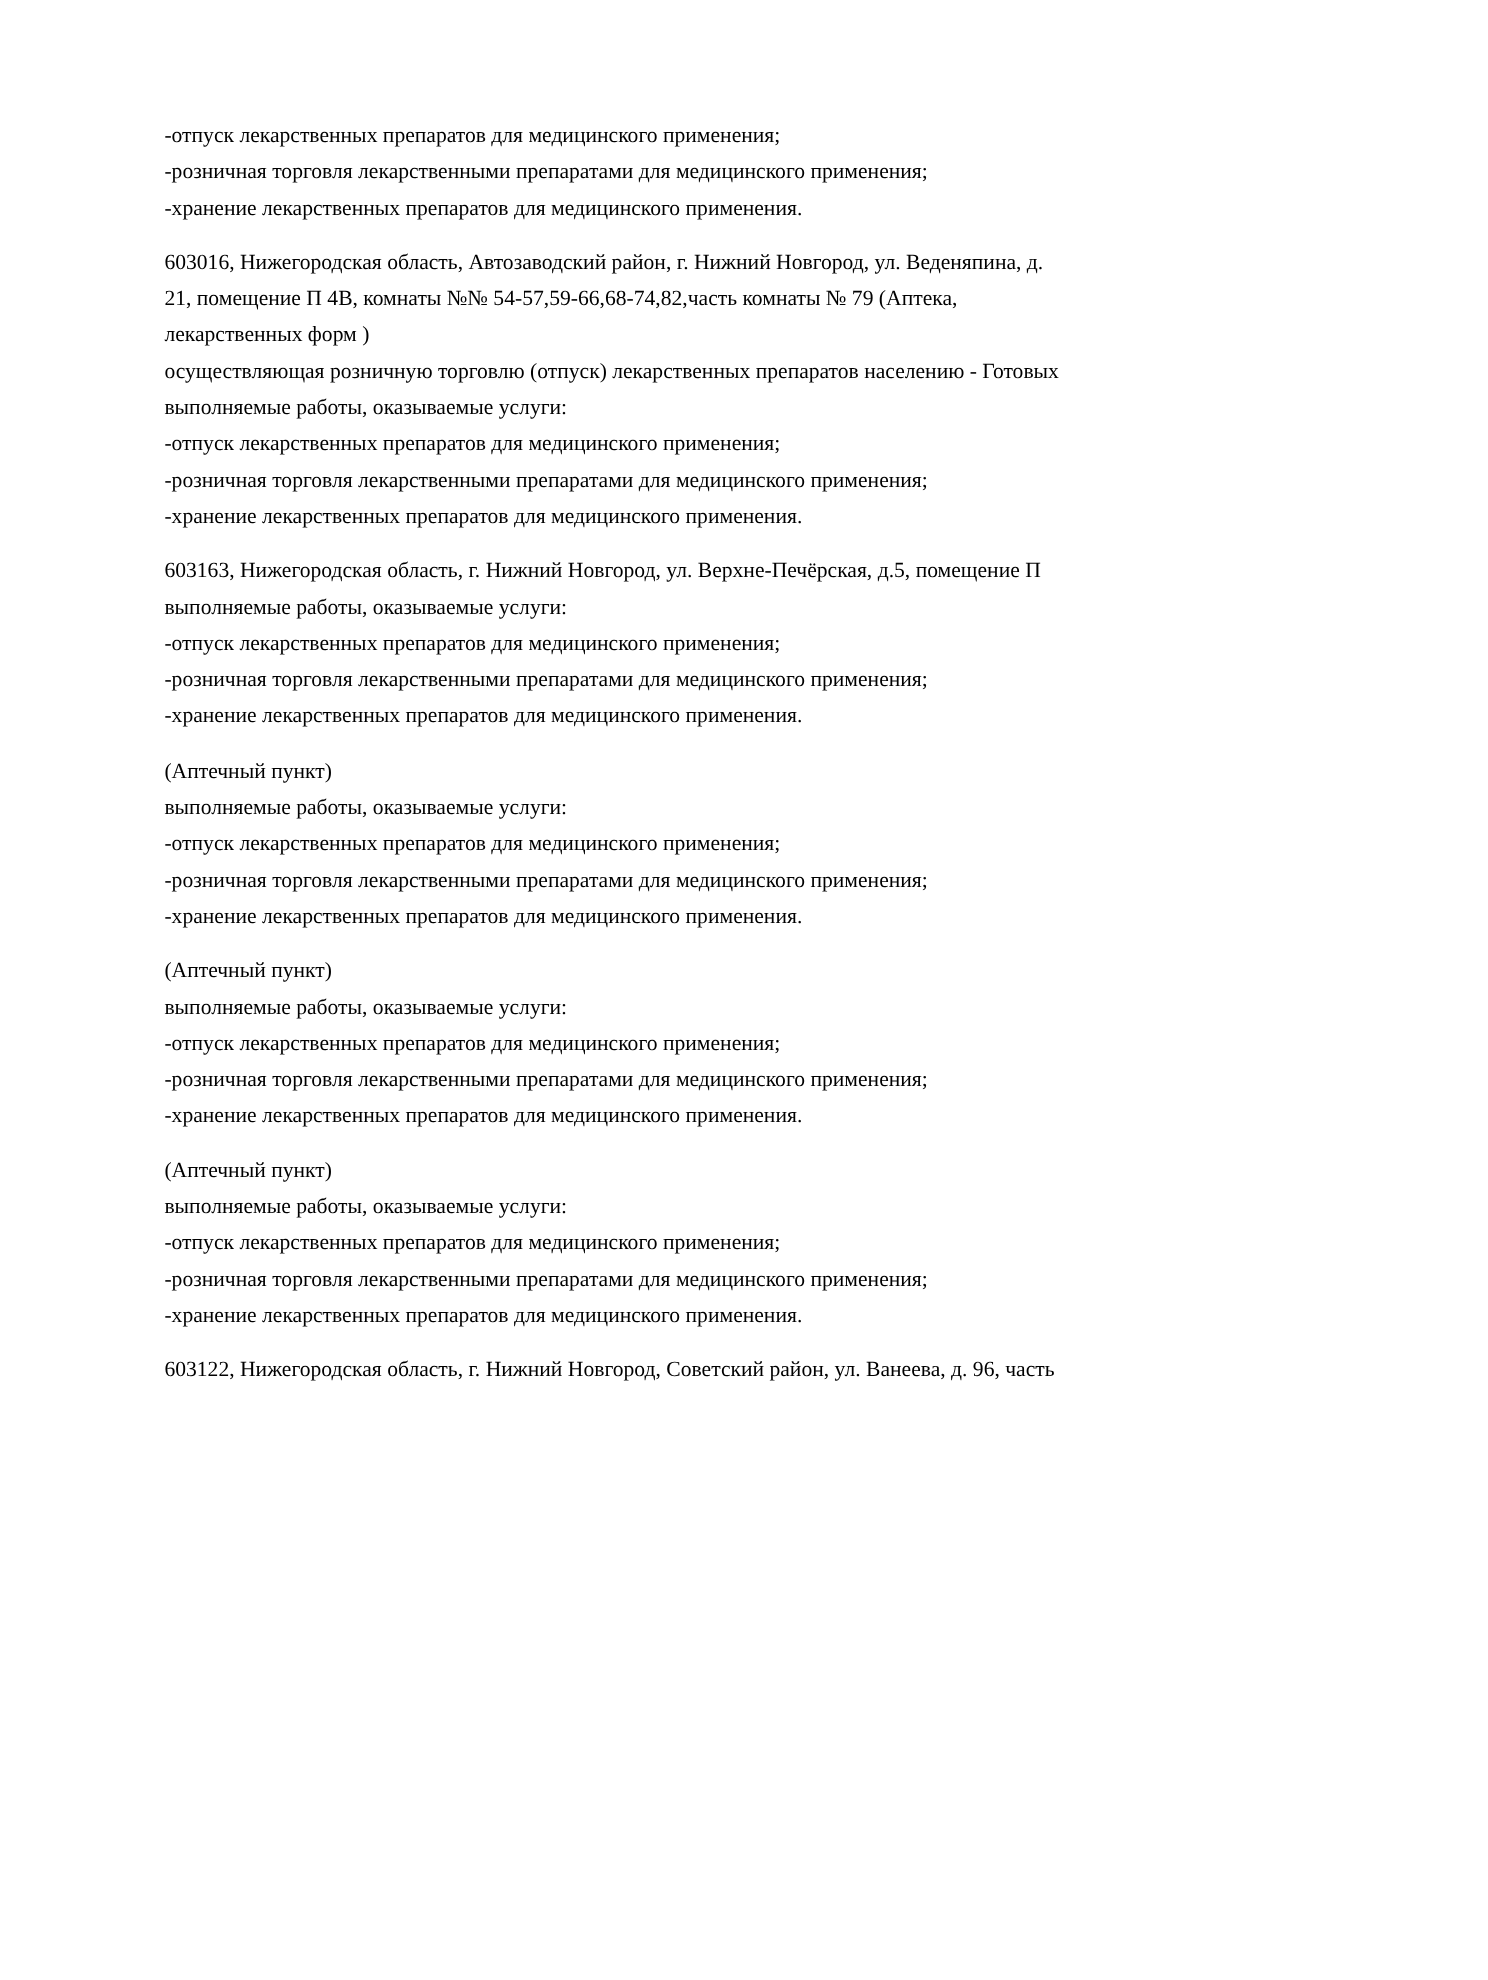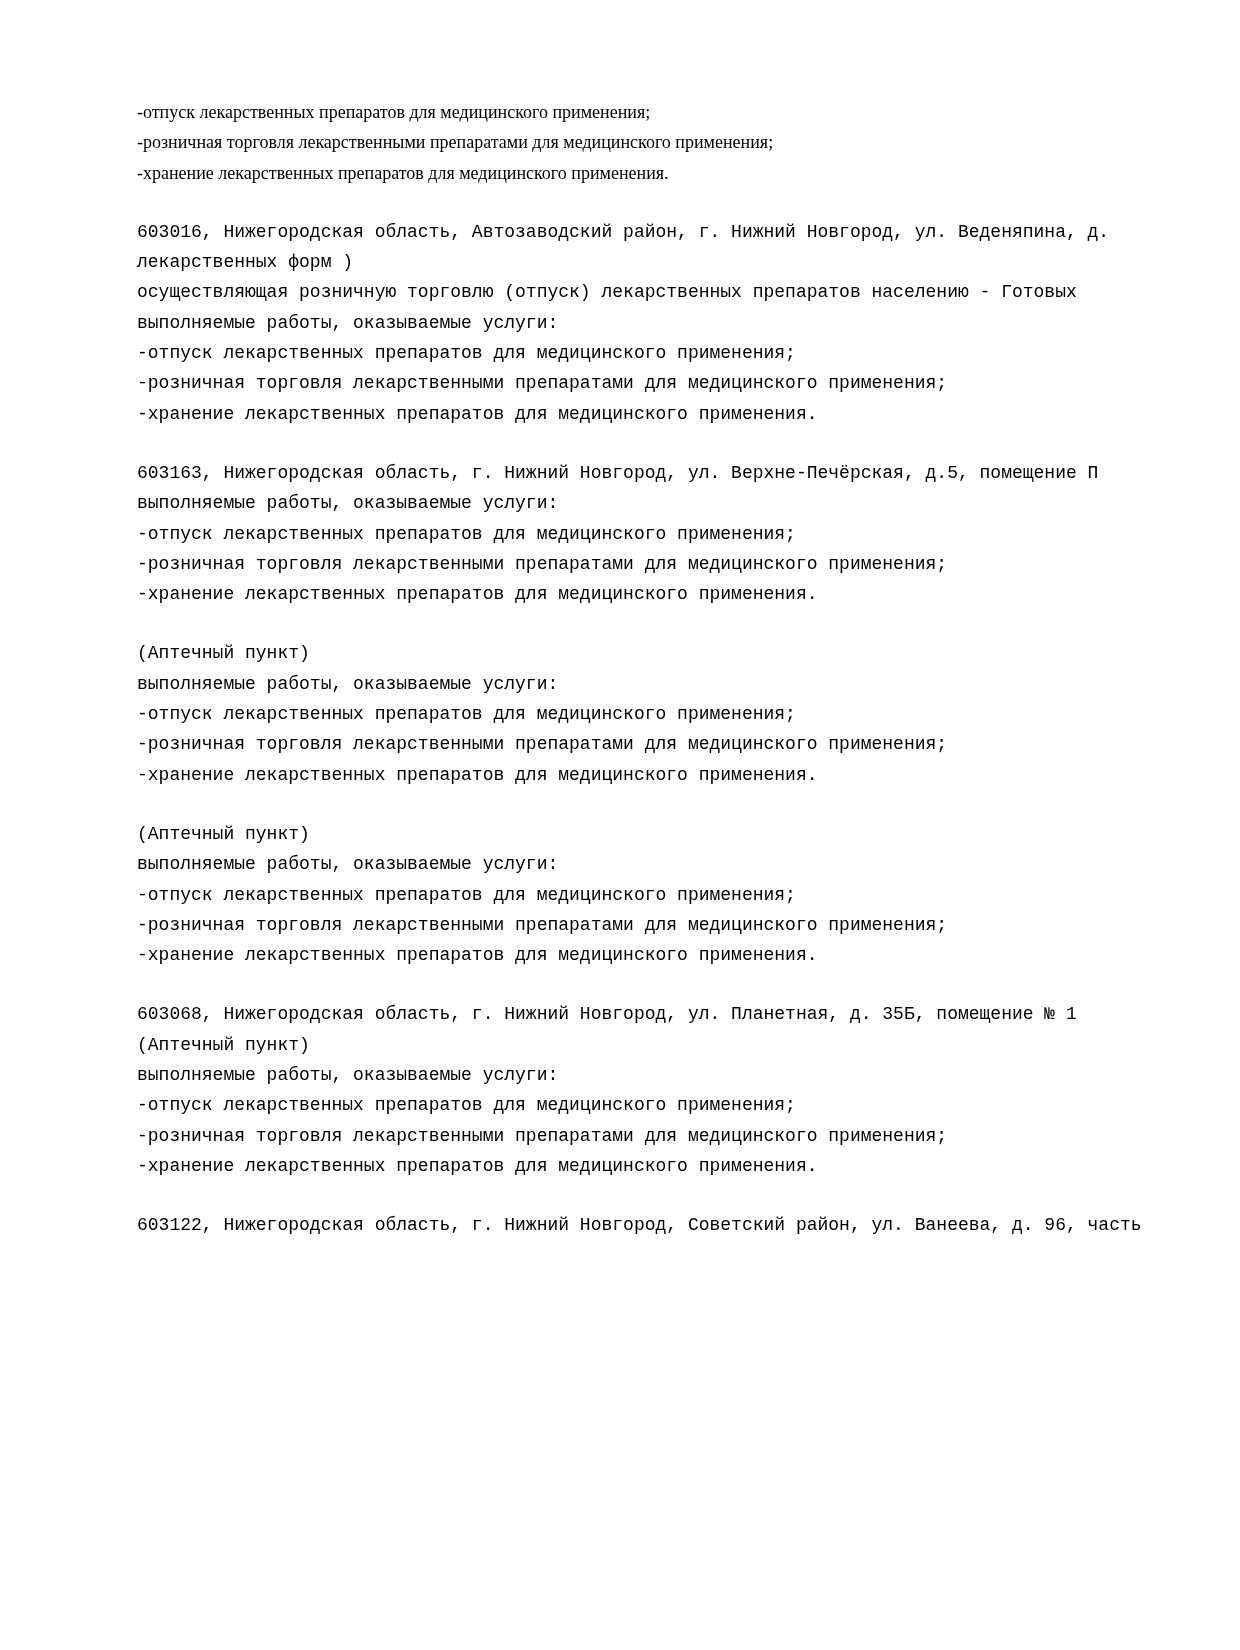--- a/index.html
+++ b/index.html
@@ -20,37 +20,37 @@
     top: 97px;
     width: 1010px;
     font-size: 18px;
     line-height: 30.3px;
   }
   .line {
     white-space: nowrap;
     min-height: 30.3px;
   }
   .entry {
-    margin-top: 29px; 
-    font-family: Liberation Mono, monospace;
+    margin-top: 15px; 
   }
 </style>
 </head>
 <body>
 
 <div class="doc">
 
   <section>
     <div class="line">-отпуск лекарственных препаратов для медицинского применения;</div>
     <div class="line">-розничная торговля лекарственными препаратами для медицинского применения;</div>
     <div class="line">-хранение лекарственных препаратов для медицинского применения.</div>
   </section>
 
   <section class="entry">
     <div class="line">603016, Нижегородская область, Автозаводский район, г. Нижний Новгород, ул. Веденяпина, д.</div>
+    <div class="line">21, помещение П 4В, комнаты №№ 54-57,59-66,68-74,82,часть комнаты № 79 (Аптека,</div>
     <div class="line">лекарственных форм )</div>
     <div class="line">осуществляющая розничную торговлю (отпуск) лекарственных препаратов населению - Готовых</div>
     <div class="line">выполняемые работы, оказываемые услуги:</div>
     <div class="line">-отпуск лекарственных препаратов для медицинского применения;</div>
     <div class="line">-розничная торговля лекарственными препаратами для медицинского применения;</div>
     <div class="line">-хранение лекарственных препаратов для медицинского применения.</div>
   </section>
 
   <section class="entry">
     <div class="line">603163, Нижегородская область, г. Нижний Новгород, ул. Верхне-Печёрская, д.5, помещение П</div>
@@ -70,21 +70,20 @@
 
   <section class="entry">
     <div class="line">(Аптечный пункт)</div>
     <div class="line">выполняемые работы, оказываемые услуги:</div>
     <div class="line">-отпуск лекарственных препаратов для медицинского применения;</div>
     <div class="line">-розничная торговля лекарственными препаратами для медицинского применения;</div>
     <div class="line">-хранение лекарственных препаратов для медицинского применения.</div>
   </section>
 
   <section class="entry">
-    <div class="line">603068, Нижегородская область, г. Нижний Новгород, ул. Планетная, д. 35Б, помещение № 1</div>
     <div class="line">(Аптечный пункт)</div>
     <div class="line">выполняемые работы, оказываемые услуги:</div>
     <div class="line">-отпуск лекарственных препаратов для медицинского применения;</div>
     <div class="line">-розничная торговля лекарственными препаратами для медицинского применения;</div>
     <div class="line">-хранение лекарственных препаратов для медицинского применения.</div>
   </section>
 
   <section class="entry">
     <div class="line">603122, Нижегородская область, г. Нижний Новгород, Советский район, ул. Ванеева, д. 96, часть</div>
   </section>

